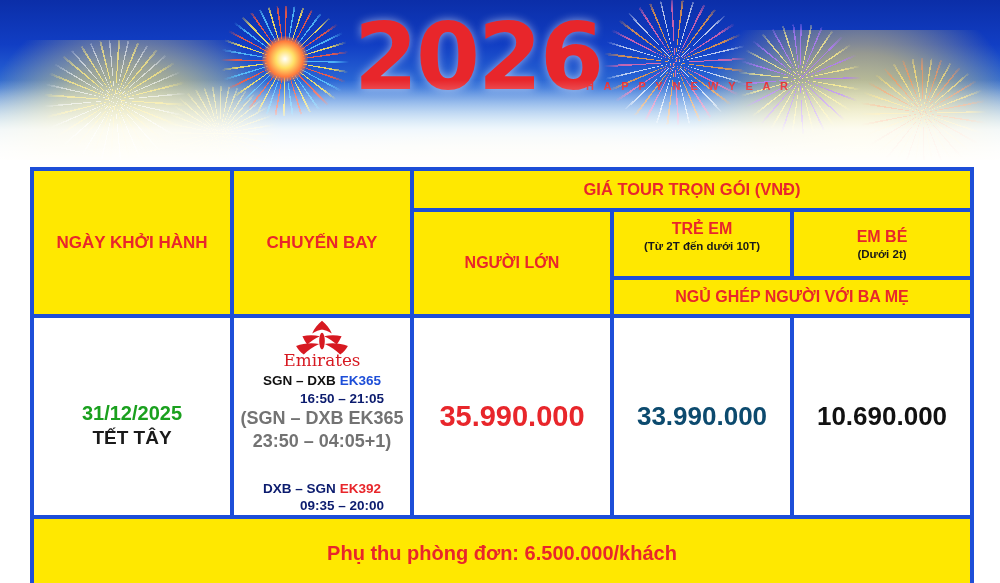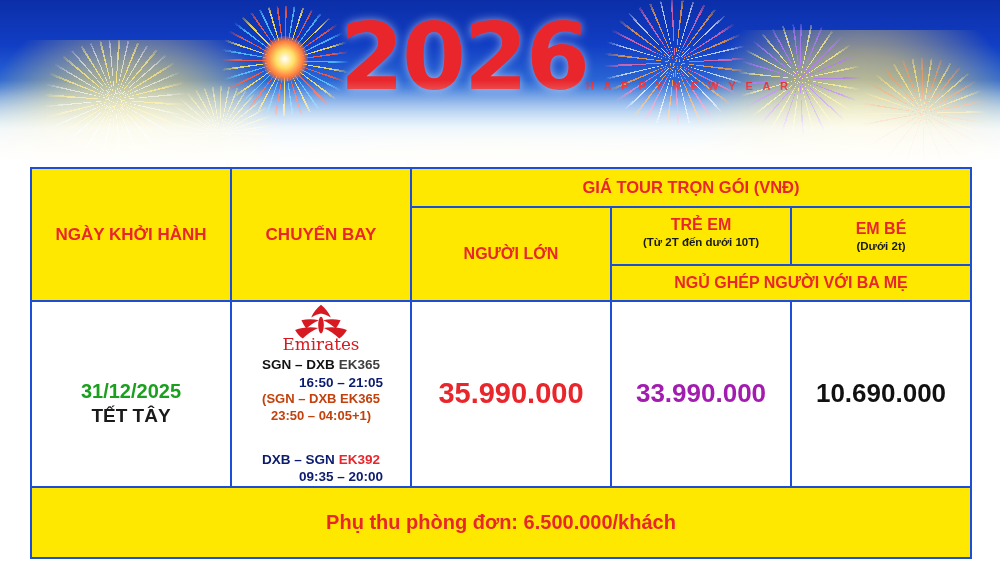--- a/index.html
+++ b/index.html
@@ -55,21 +55,21 @@
     position: absolute;
     border-radius: 50%;
   }
   .fw-core {
     position: absolute;
     border-radius: 50%;
   }
 
   .year {
     position: absolute;
-    left: 340px;
+    left: 354px;
     top: 12px;
     font-family: "DejaVu Sans", sans-serif;
     font-weight: bold;
     font-size: 92px;
     letter-spacing: -2px;
     color: #e8262b;
     text-shadow: 0 0 10px rgba(255,255,255,.55);
     line-height: 1;
   }
   .hny {
@@ -89,21 +89,21 @@
     left: 30px;
     top: 167px;
     width: 940px;
   }
   table.tour {
     border-collapse: collapse;
     width: 940px;
     table-layout: fixed;
   }
   table.tour td {
-    border: 2px solid #1d4ed8;
+    border: 4px solid #1d4ed8;
     padding: 0;
     text-align: center;
     vertical-align: middle;
   }
   .yellow { background: #ffe800; }
   .white  { background: #ffffff; }
 
   .hdr-red {
     color: #e8262b;
     font-weight: bold;
@@ -134,33 +134,33 @@
     margin: 0 auto 4px auto;
     width: 140px;
   }
   .flight-line {
     font-size: 13.5px;
     font-weight: bold;
     line-height: 1.28;
     color: #111111;
     white-space: nowrap;
   }
-  .flight-line .code { color: #404040; }
-  .flight-line.blue { color: #c2410c; font-size: 13px; }
+  .flight-line .code { color: #1d4ed8; }
+  .flight-line.blue { color: #737373; font-size: 18px; }
   .flight-line.navy { color: #0b1b6e; margin-top: 27px; }
   .flight-line.navy .code { color: #e8262b; }
   .flight-time-navy { color: #0b1b6e; font-weight: bold; font-size: 13.5px; margin-left: 40px; }
 
   .price-adult {
     color: #e8262b;
     font-weight: bold;
     font-size: 29px;
   }
   .price-child {
-    color: #a21caf;
+    color: #0c4a6e;
     font-weight: bold;
     font-size: 26px;
   }
   .price-infant {
     color: #111111;
     font-weight: bold;
     font-size: 26px;
   }
 
   .footer-note {
@@ -257,21 +257,21 @@
           <td class="yellow" colspan="3">
             <div class="hdr-red h-span" style="padding:9px 4px;">GIÁ TOUR TRỌN GÓI (VNĐ)</div>
           </td>
         </tr>
         <tr>
           <td class="yellow" rowspan="2">
             <div class="hdr-red h-sub cell-pad">NGƯỜI LỚN</div>
           </td>
           <td class="yellow">
             <div class="hdr-red h-sub" style="padding:8px 4px 2px 4px;">TRẺ EM</div>
-            <div class="h-small" style="padding:0 4px 16px 4px;">(Từ 2T đến dưới 10T)</div>
+            <div class="h-small" style="padding:0 4px 24px 4px;">(Từ 2T đến dưới 10T)</div>
           </td>
           <td class="yellow">
             <div class="hdr-red h-sub" style="padding:8px 4px 2px 4px;">EM BÉ</div>
             <div class="h-small" style="padding:0 4px 8px 4px;">(Dưới 2t)</div>
           </td>
         </tr>
         <tr>
           <td class="yellow" colspan="2">
             <div class="hdr-red h-sub" style="padding:8px 4px;">NGỦ GHÉP NGƯỜI VỚI BA MẸ</div>
           </td>

